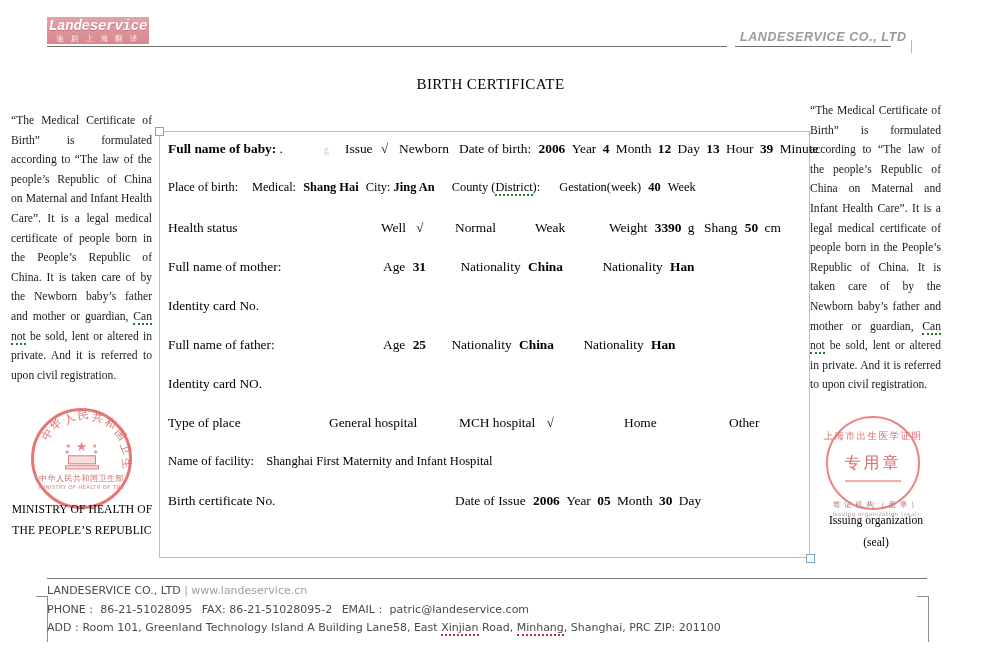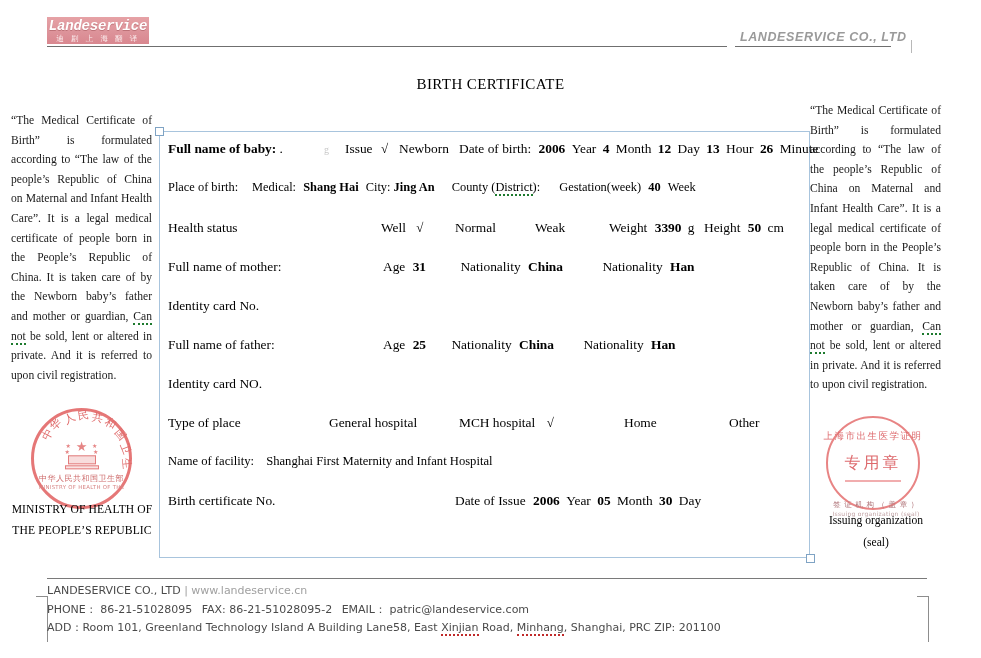--- a/index.html
+++ b/index.html
@@ -309,21 +309,21 @@
   <div class="row" style="left:300px; top:10px;">
     <span>Date of birth:</span>
     <span class="b" style="margin-left:4px;">2006</span>
     <span style="margin-left:3px;">Year</span>
     <span class="b" style="margin-left:3px;">4</span>
     <span style="margin-left:3px;">Month</span>
     <span class="b" style="margin-left:3px;">12</span>
     <span style="margin-left:3px;">Day</span>
     <span class="b" style="margin-left:3px;">13</span>
     <span style="margin-left:3px;">Hour</span>
-    <span class="b" style="margin-left:3px;">26</span>
+    <span class="b" style="margin-left:3px;">39</span>
     <span style="margin-left:3px;">Minute</span>
   </div>
 
   <div class="row" style="left:9px; top:49px; font-size:12.4px;">
     <span>Place of birth:</span>
   </div>
   <div class="row" style="left:93px; top:49px; font-size:12.4px;">
     <span>Medical:</span>
     <span class="b" style="margin-left:4px;">Shang Hai</span>
     <span style="margin-left:4px;">City:</span>
@@ -344,21 +344,21 @@
   </div>
   <div class="row" style="left:376px; top:89px;">
     <span>Weak</span>
   </div>
   <div class="row" style="left:450px; top:89px;">
     <span>Weight</span>
     <span class="b" style="margin-left:4px;">3390</span>
     <span style="margin-left:3px;">g</span>
   </div>
   <div class="row" style="left:545px; top:89px;">
-    <span>Height</span>
+    <span>Shang</span>
     <span class="b" style="margin-left:4px;">50</span>
     <span style="margin-left:3px;">cm</span>
   </div>
 
   <div class="row" style="left:9px; top:128px;">
     <span>Full name of mother:</span>
   </div>
   <div class="row" style="left:224px; top:128px;">
     <span>Age</span>
     <span class="b" style="margin-left:4px;">31</span>

